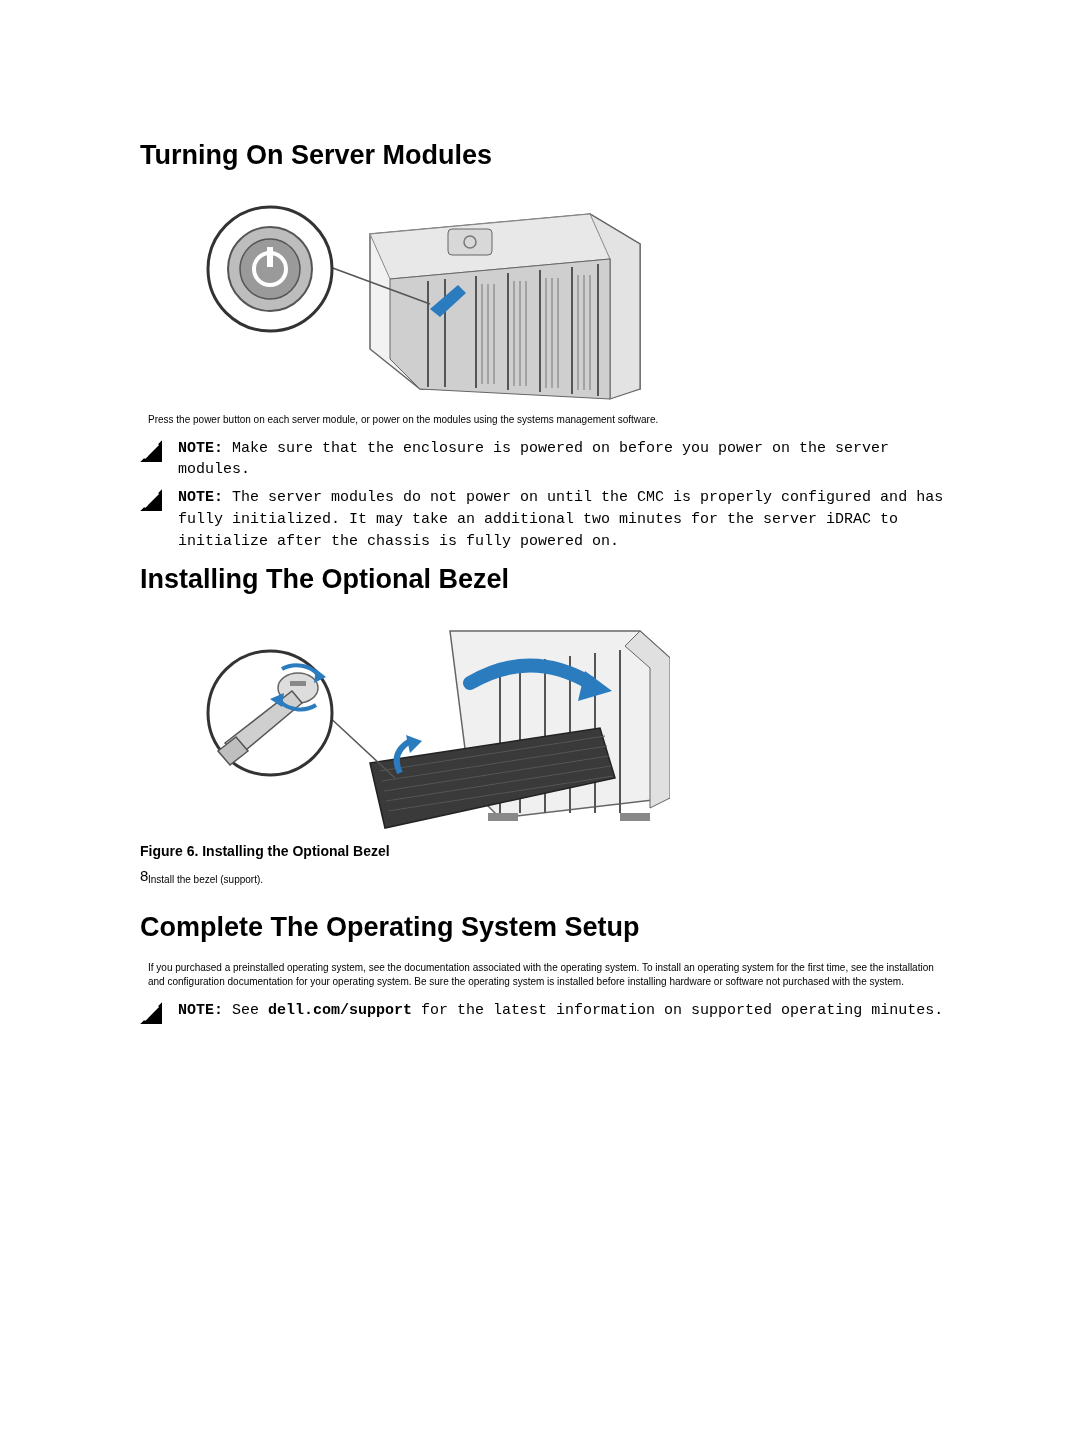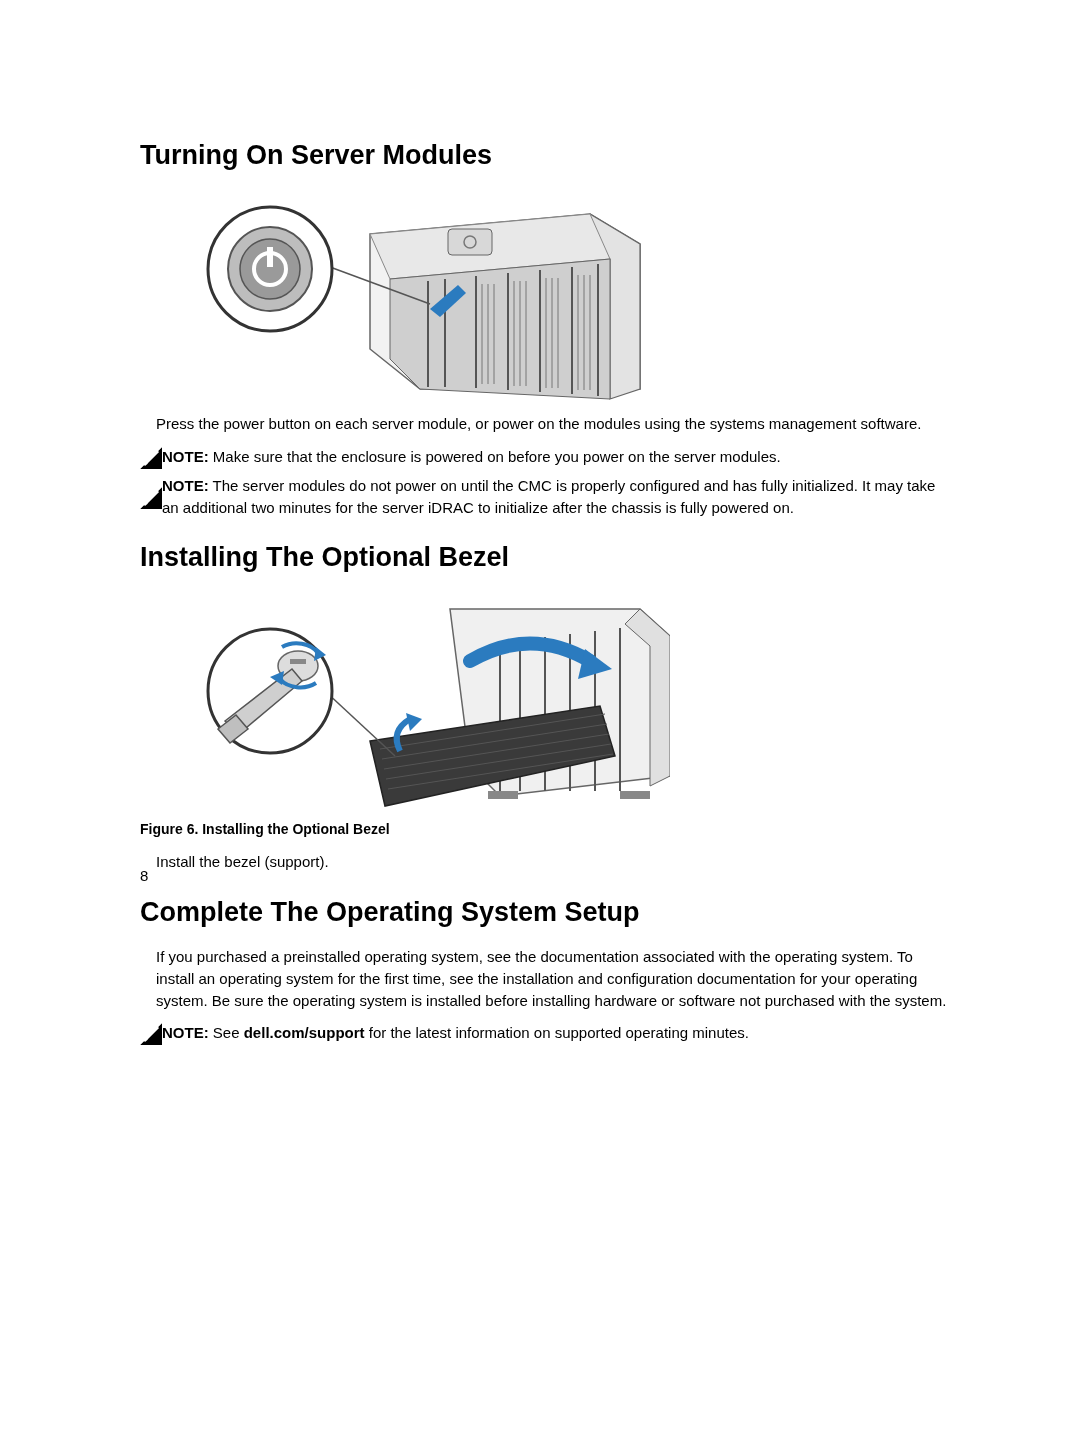--- a/index.html
+++ b/index.html
@@ -16,46 +16,47 @@
     box-sizing: border-box;
     padding: 130px 130px 40px 140px;
   }
   h2.section {
     font-size: 27px;
     font-weight: 600;
     margin: 0 0 18px 0;
     color: #000;
   }
   h2.section.first { margin-top: 10px; }
-  h2.section.second { margin-top: 24px; }
+  h2.section.second { margin-top: 12px; }
   h2.section.third  { margin-top: 24px; }
   .fig-wrap {
     width: 500px;
     height: 220px;
     margin: 6px 0 4px 30px;
     display: flex;
     align-items: center;
     justify-content: center;
   }
   .fig-wrap svg { width: 100%; height: 100%; }
   .caption {
     font-size: 14px;
     font-weight: 700;
     margin: 10px 0 14px 0;
   }
   p.body {
-    font-size: 15px;
+    font-size: 10px;
     line-height: 1.45;
-    margin: 0 0 10px 16px;
+    margin: 0 0 10px 8px;
   }
   .note-row {
     display: flex;
-    align-items: center;
-    gap: 0;
+    align-items: flex-start;
+    gap: 16px;
     margin: 6px 0 6px 0;
+    font-family: Liberation Mono, monospace;
   }
   .note-icon {
     width: 22px;
     height: 22px;
     flex: 0 0 22px;
     margin-top: 2px;
   }
   .note-text {
     font-size: 15px;
     line-height: 1.45;

